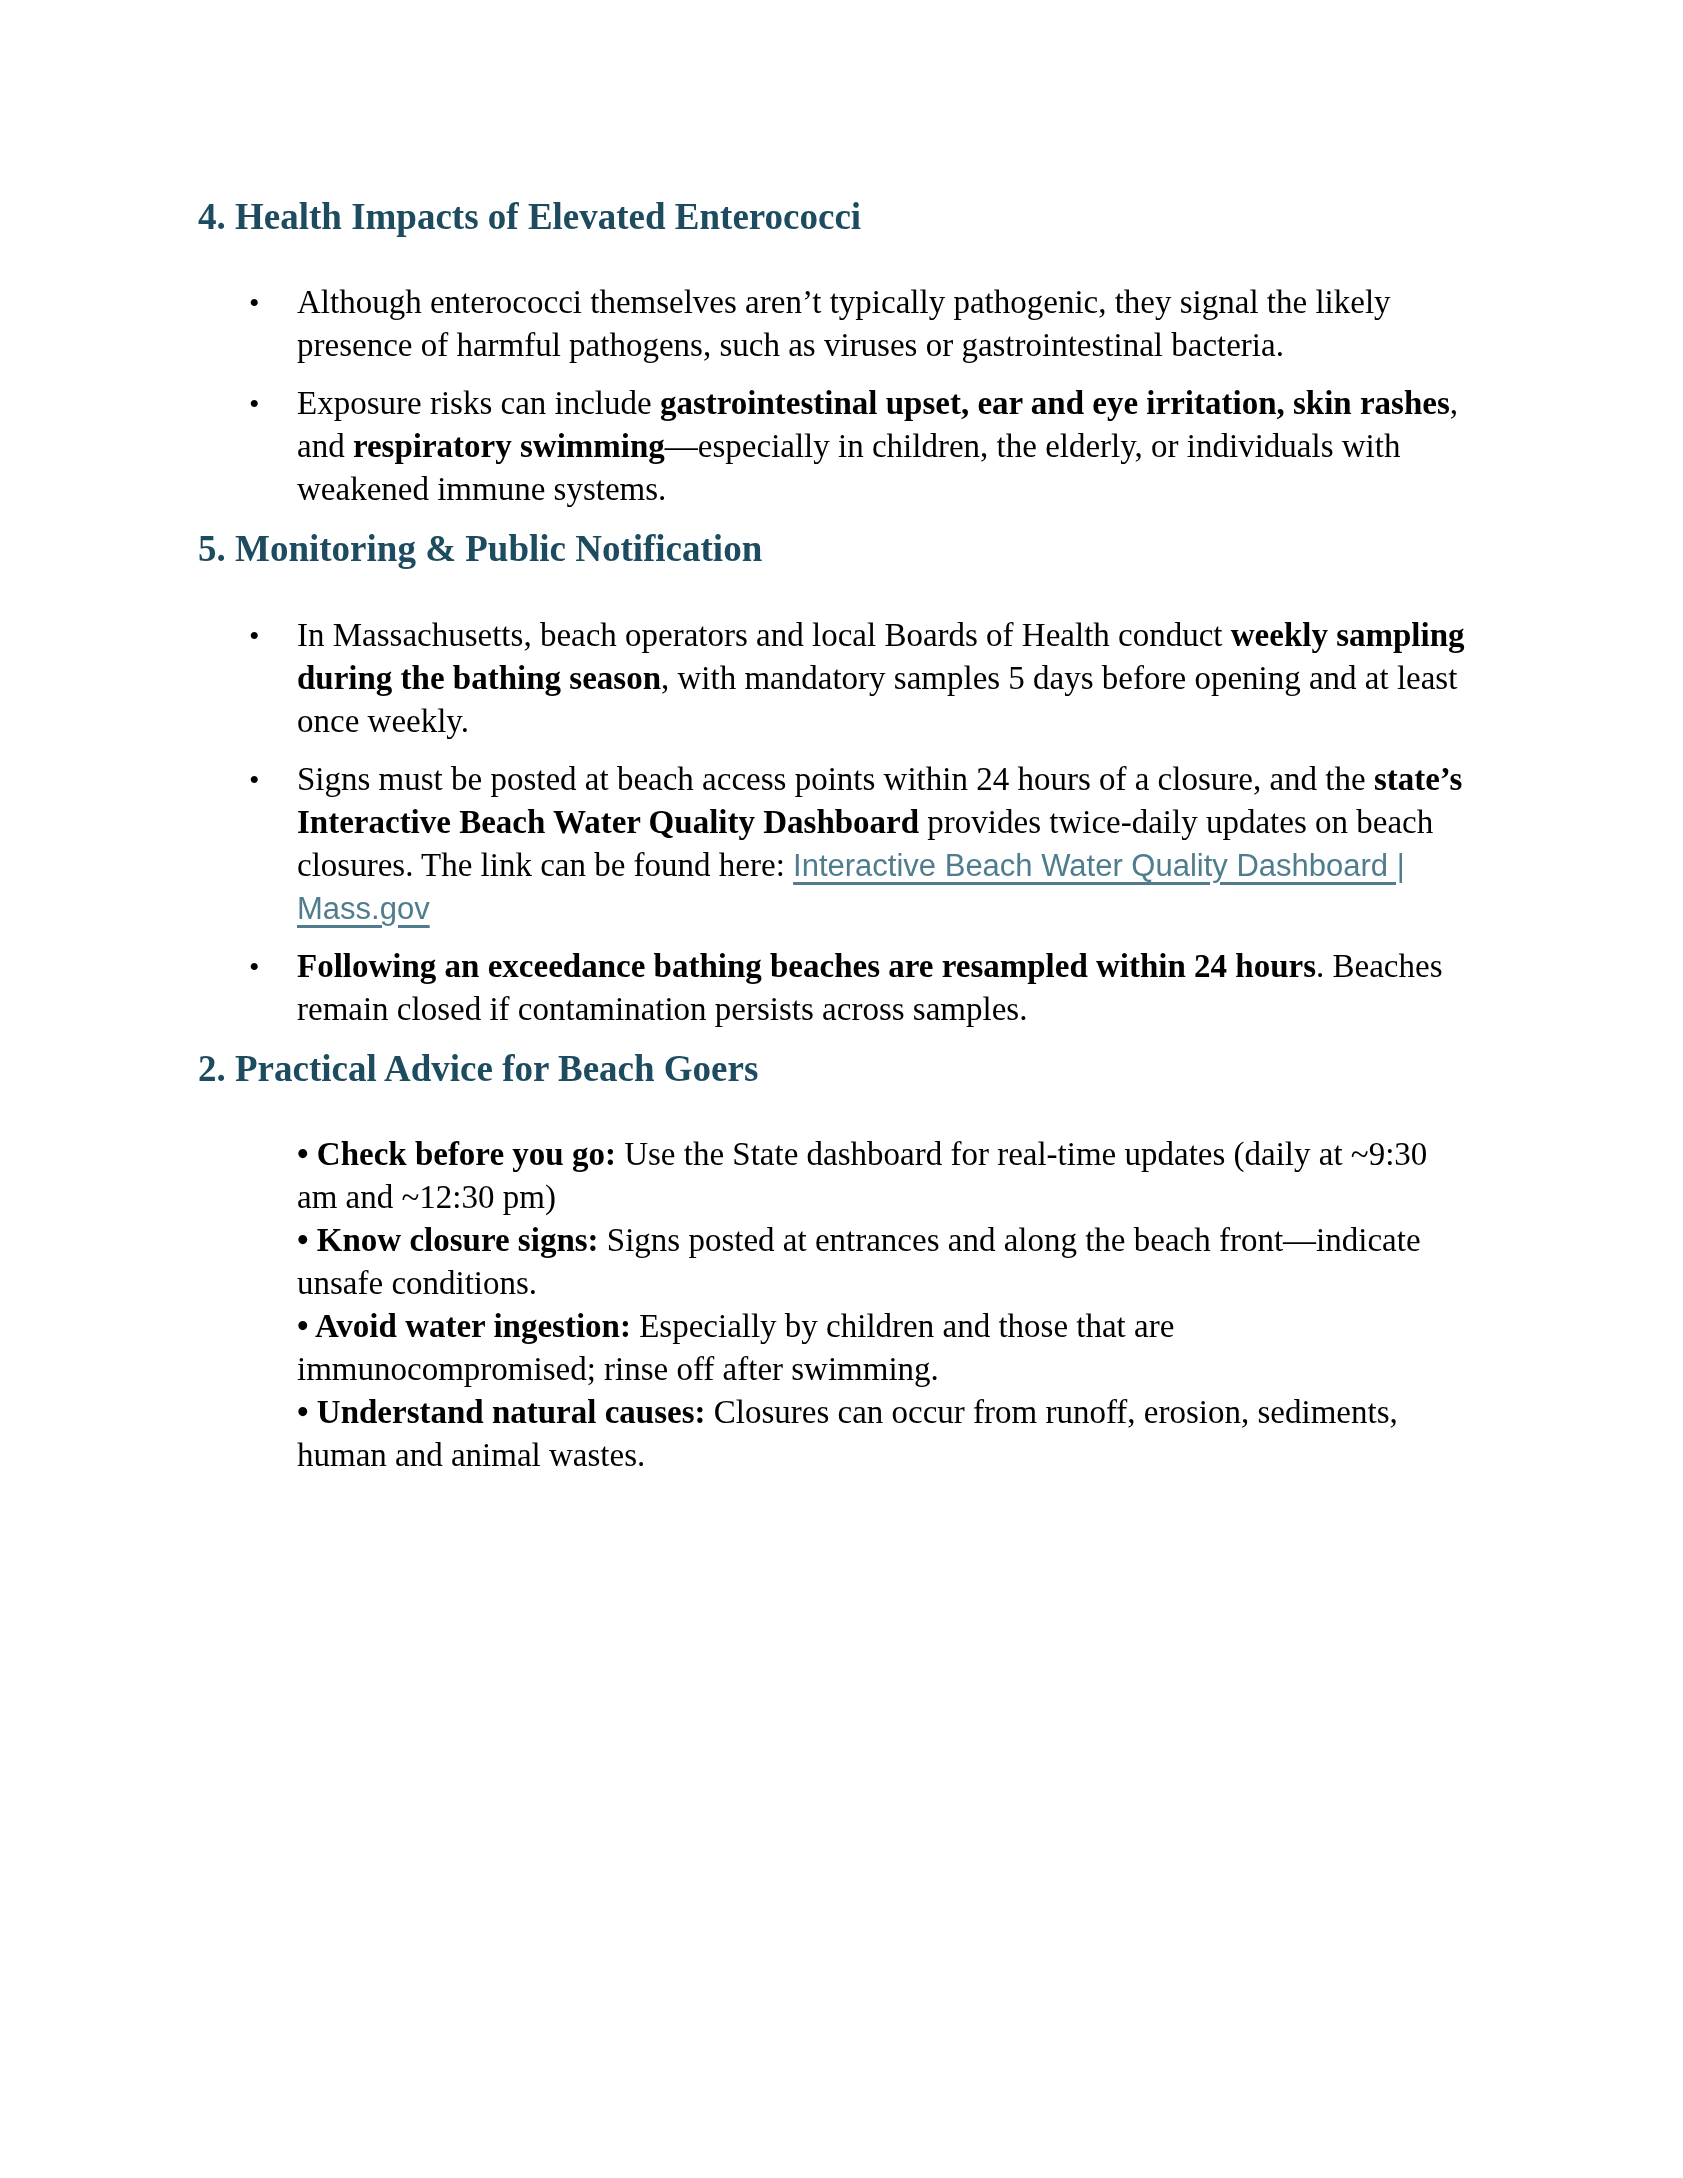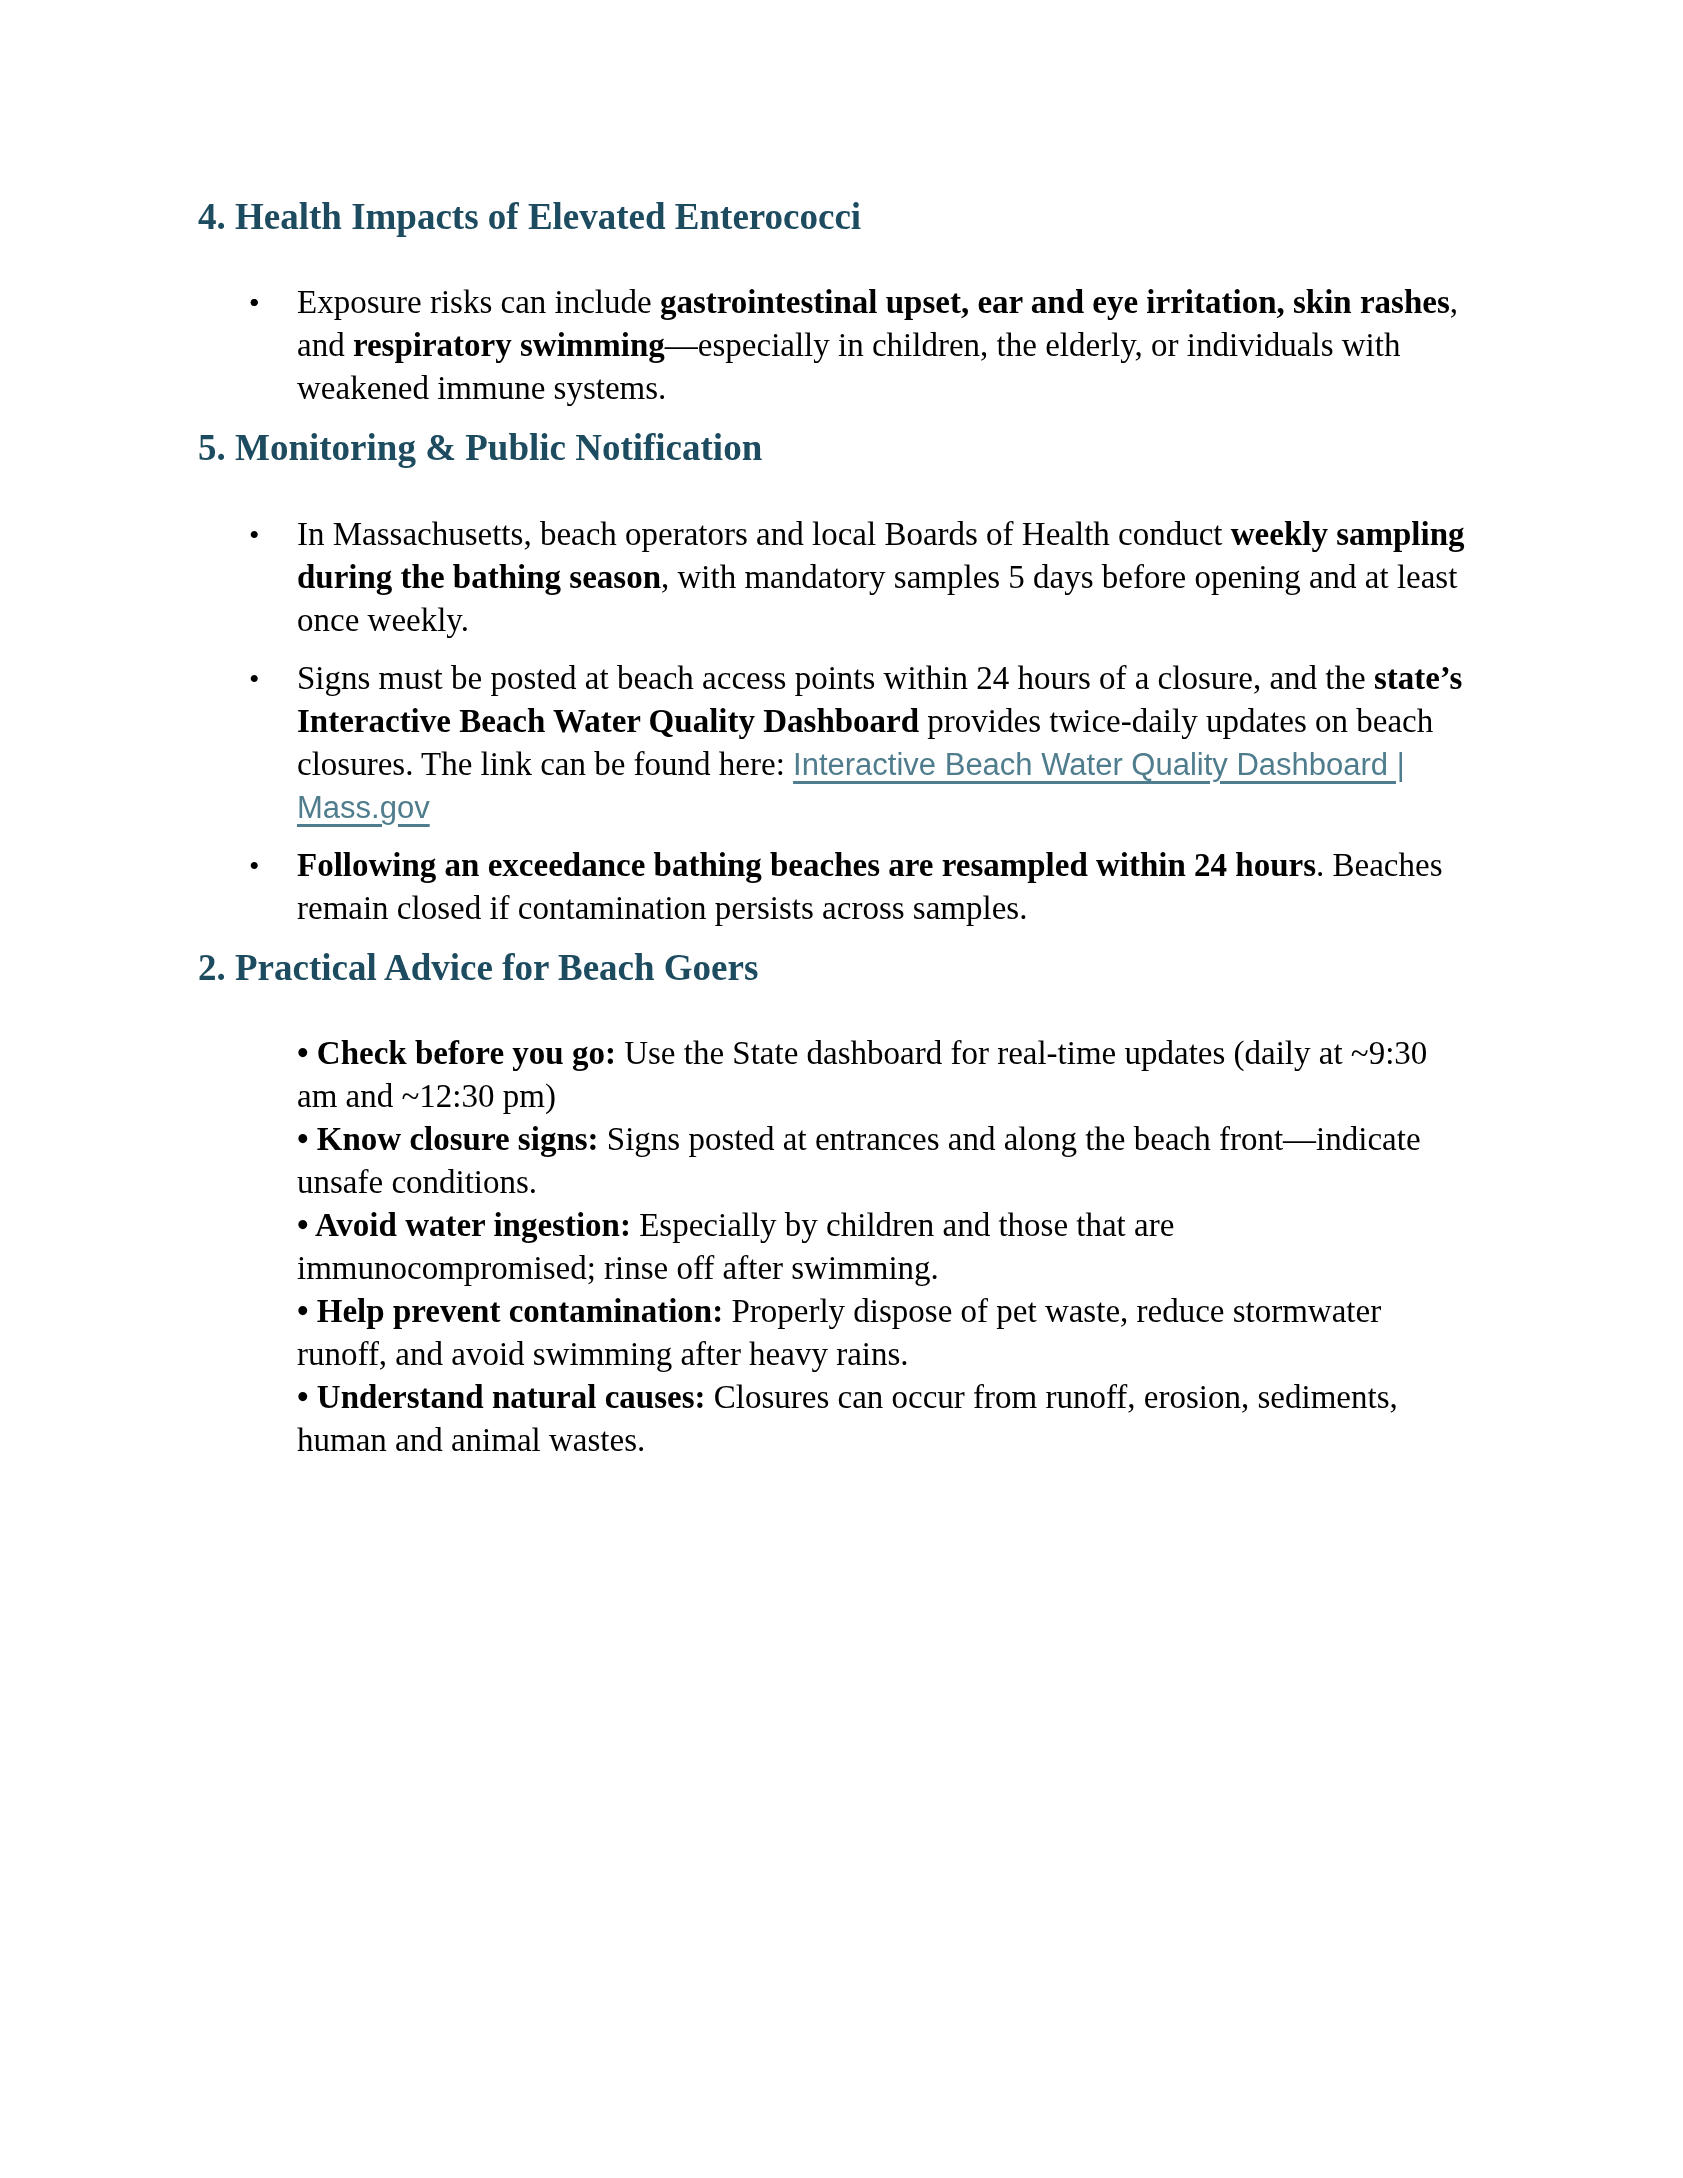--- a/index.html
+++ b/index.html
@@ -67,20 +67,21 @@
 </head>
 <body>
 
 <div class="page">
 
   <section class="doc-section">
     <h2 class="heading">4. Health Impacts of Elevated Enterococci</h2>
     <ul class="bullet-list doc-text">
       <li>
         <span class="bullet-marker">•</span>
+        <span>Although enterococci themselves aren’t typically pathogenic, they signal the likely presence of harmful pathogens, such as viruses or gastrointestinal bacteria.</span>
       </li>
       <li>
         <span class="bullet-marker">•</span>
         <span>Exposure risks can include </span><span class="b">gastrointestinal upset, ear and eye irritation, skin rashes</span><span>, and </span><span class="b">respiratory swimming</span><span>—especially in children, the elderly, or individuals with weakened immune systems.</span>
       </li>
     </ul>
   </section>
 
   <section class="doc-section">
     <h2 class="heading">5. Monitoring &amp; Public Notification</h2>
@@ -106,22 +107,19 @@
       <p>
         <span class="b">• Check before you go: </span><span>Use the State dashboard for real-time updates (daily at ~9:30 am and ~12:30 pm)</span>
       </p>
       <p>
         <span class="b">• Know closure signs: </span><span>Signs posted at entrances and along the beach front—indicate unsafe conditions.</span>
       </p>
       <p>
         <span class="b">• Avoid water ingestion: </span><span>Especially by children and those that are immunocompromised; rinse off after swimming.</span>
       </p>
       <p>
-        <span class="b">• Help prevent contamination: </span><span>Properly dispose of pet waste, reduce stormwater runoff, and avoid swimming after heavy rains.</span>
-      </p>
-      <p>
         <span class="b">• Understand natural causes: </span><span>Closures can occur from runoff, erosion, sediments, human and animal wastes.</span>
       </p>
     </div>
   </section>
 
 </div>
 
 
 </body></html>

